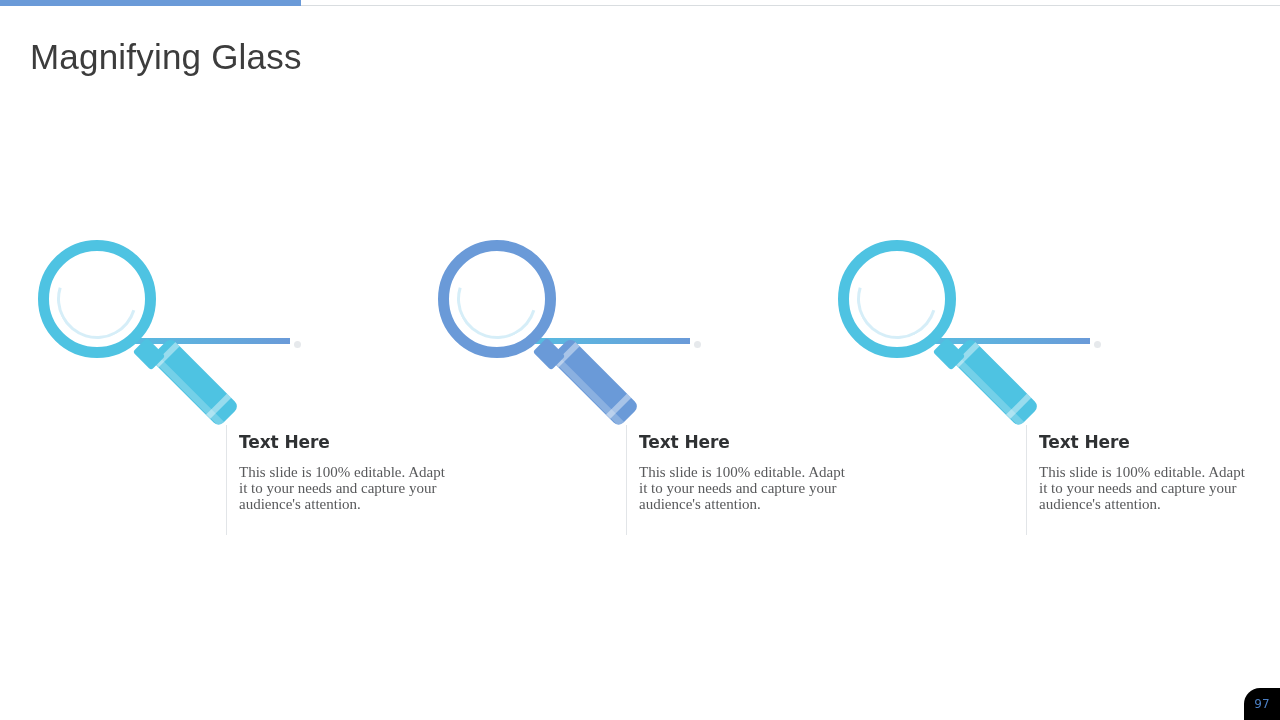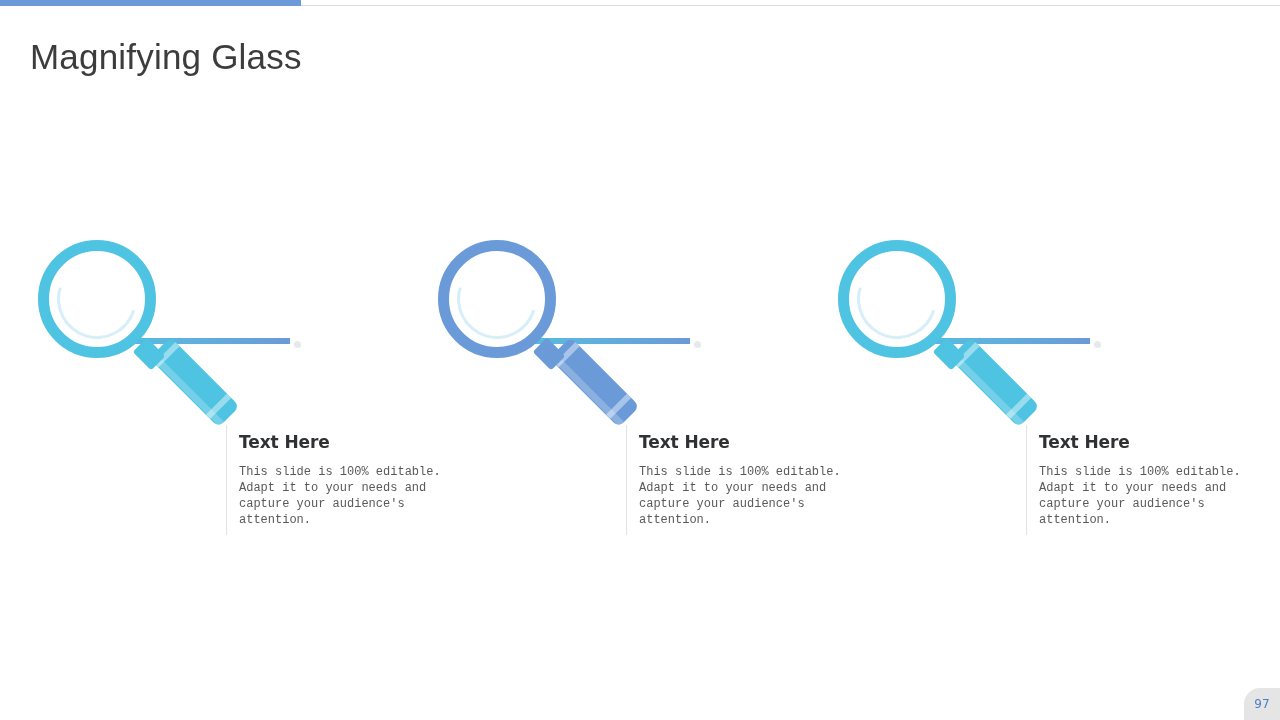--- a/index.html
+++ b/index.html
@@ -170,24 +170,24 @@
     font-size: 17px;
     font-weight: 700;
     color: #2f3133;
     font-family: "DejaVu Sans", "Liberation Sans", sans-serif;
     letter-spacing: -0.1px;
   }
   .card-body {
     margin: 0;
     padding-top: 12px;
     width: 216px;
-    font-size: 12px;
+    font-size: 15px;
     line-height: 16px;
     color: #58595b;
-    font-family: Liberation Mono, monospace;
+    font-family: Liberation Serif, serif;
   }
   .card-rule {
     position: absolute;
     left: 38px;
     top: 98px;
     width: 214px;
     height: 6px;
     background: linear-gradient(90deg, #4ec3e2 0%, #5db4df 45%, #6a9ad8 100%);
   }
   .card-rule-dot {
@@ -200,21 +200,21 @@
     background: #e6e9ec;
   }
 
   
   .page-badge {
     position: absolute;
     right: 0;
     bottom: 0;
     width: 36px;
     height: 32px;
-    background: #e5e5e5;
+    background: #000000;
     border-top-left-radius: 16px;
     display: flex;
     align-items: center;
     justify-content: center;
     font-size: 12px;
     color: #4b7fc4;
     font-family: "DejaVu Sans", "Liberation Sans", sans-serif;
   }
 </style>
 </head>

